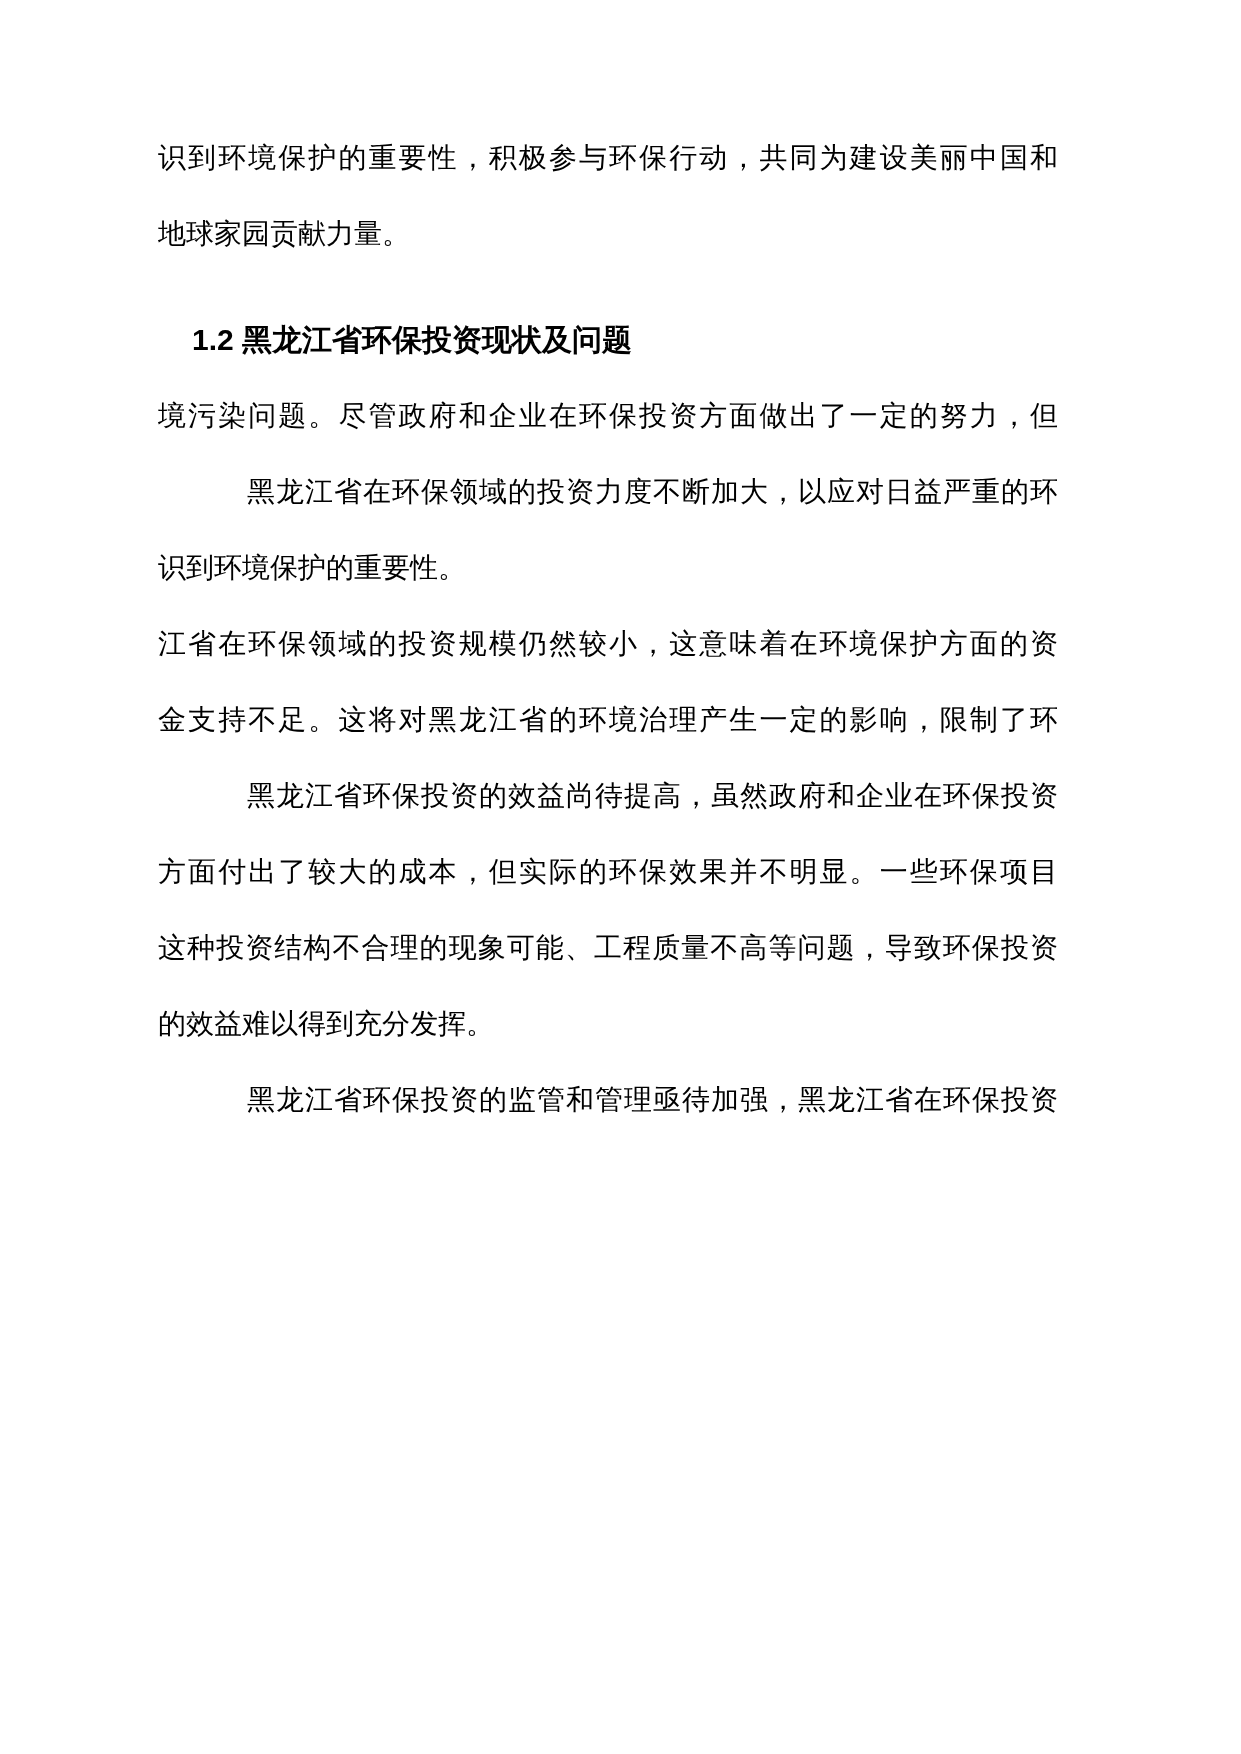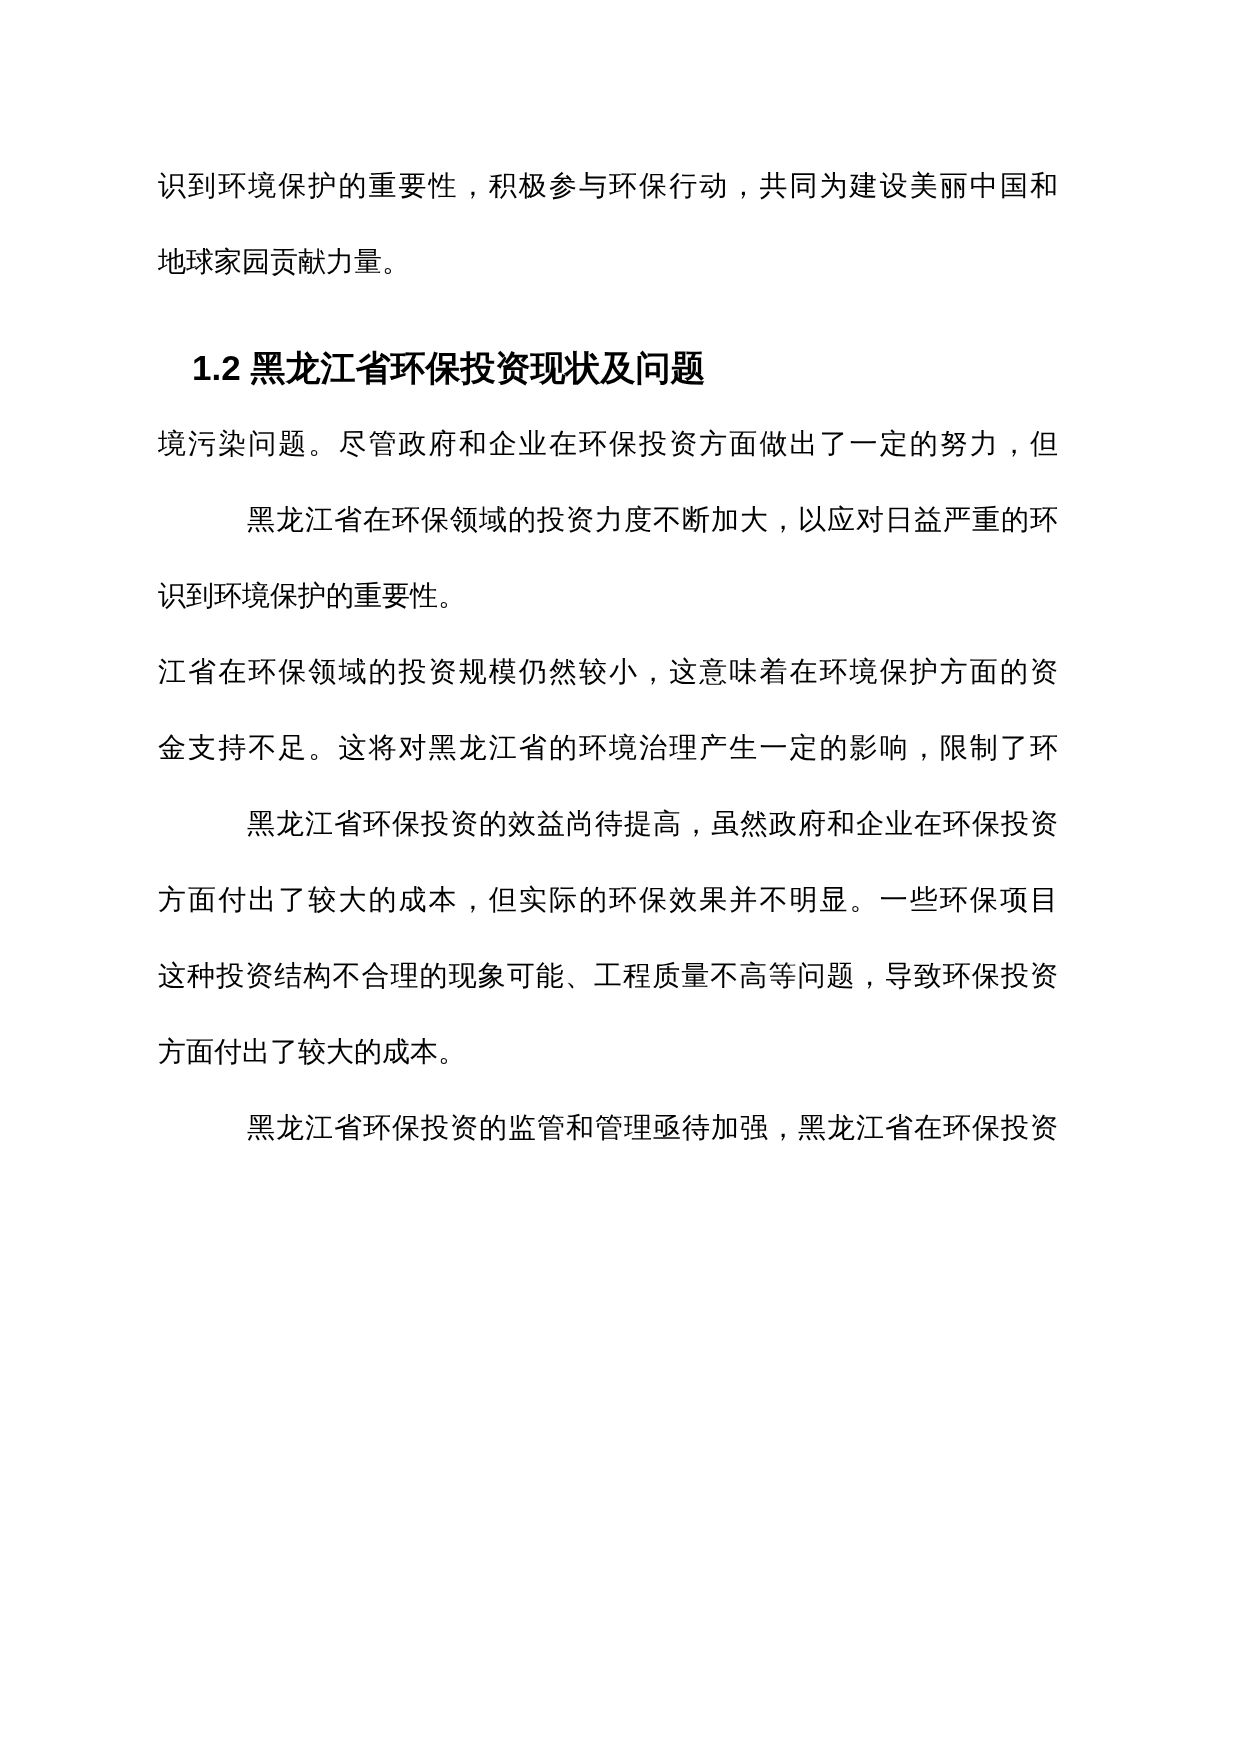--- a/index.html
+++ b/index.html
@@ -16,21 +16,21 @@
     width: 1241px;
     height: 1754px;
     background: #ffffff;
     overflow: hidden;
     color: #000000;
     font-family: "Liberation Serif", "DejaVu Serif", serif;
   }
   .content {
     position: absolute;
     left: 158px;
-    top: 148px;
+    top: 120px;
     width: 900px;
   }
   .line {
     font-size: 28px;
     line-height: 76px;
     height: 76px;
     overflow: hidden;
     margin: 0;
     text-align: justify;
     text-align-last: justify;
@@ -39,21 +39,21 @@
   .line.plain {
     text-align: left;
     text-align-last: left;
   }
   .line.indent {
     text-indent: 89px;
   }
   .heading {
     font-family: "Liberation Sans", "DejaVu Sans", sans-serif;
     font-weight: bold;
-    font-size: 35px;
+    font-size: 30px;
     line-height: 76px;
     height: 76px;
     overflow: hidden;
     margin: 30px 0 0 34px;
     text-align: center;
     text-align-last: left;
   }
 </style>
 </head>
 <body>
@@ -77,21 +77,21 @@
     <div>
       <div class="line">江省在环保领域的投资规模仍然较小，这意味着在环境保护方面的资</div>
       <div class="line">金支持不足。这将对黑龙江省的环境治理产生一定的影响，限制了环</div>
     </div>
 
 
     <div>
       <div class="line indent">黑龙江省环保投资的效益尚待提高，虽然政府和企业在环保投资</div>
       <div class="line">方面付出了较大的成本，但实际的环保效果并不明显。一些环保项目</div>
       <div class="line">这种投资结构不合理的现象可能、工程质量不高等问题，导致环保投资</div>
-      <div class="line plain">方面付出了较大的成本。</div>
+      <div class="line plain">的效益难以得到充分发挥。</div>
     </div>
 
     <div>
       <div class="line indent">黑龙江省环保投资的监管和管理亟待加强，黑龙江省在环保投资</div>
     </div>
 
   </div>
 </div>
 
 </body></html>

